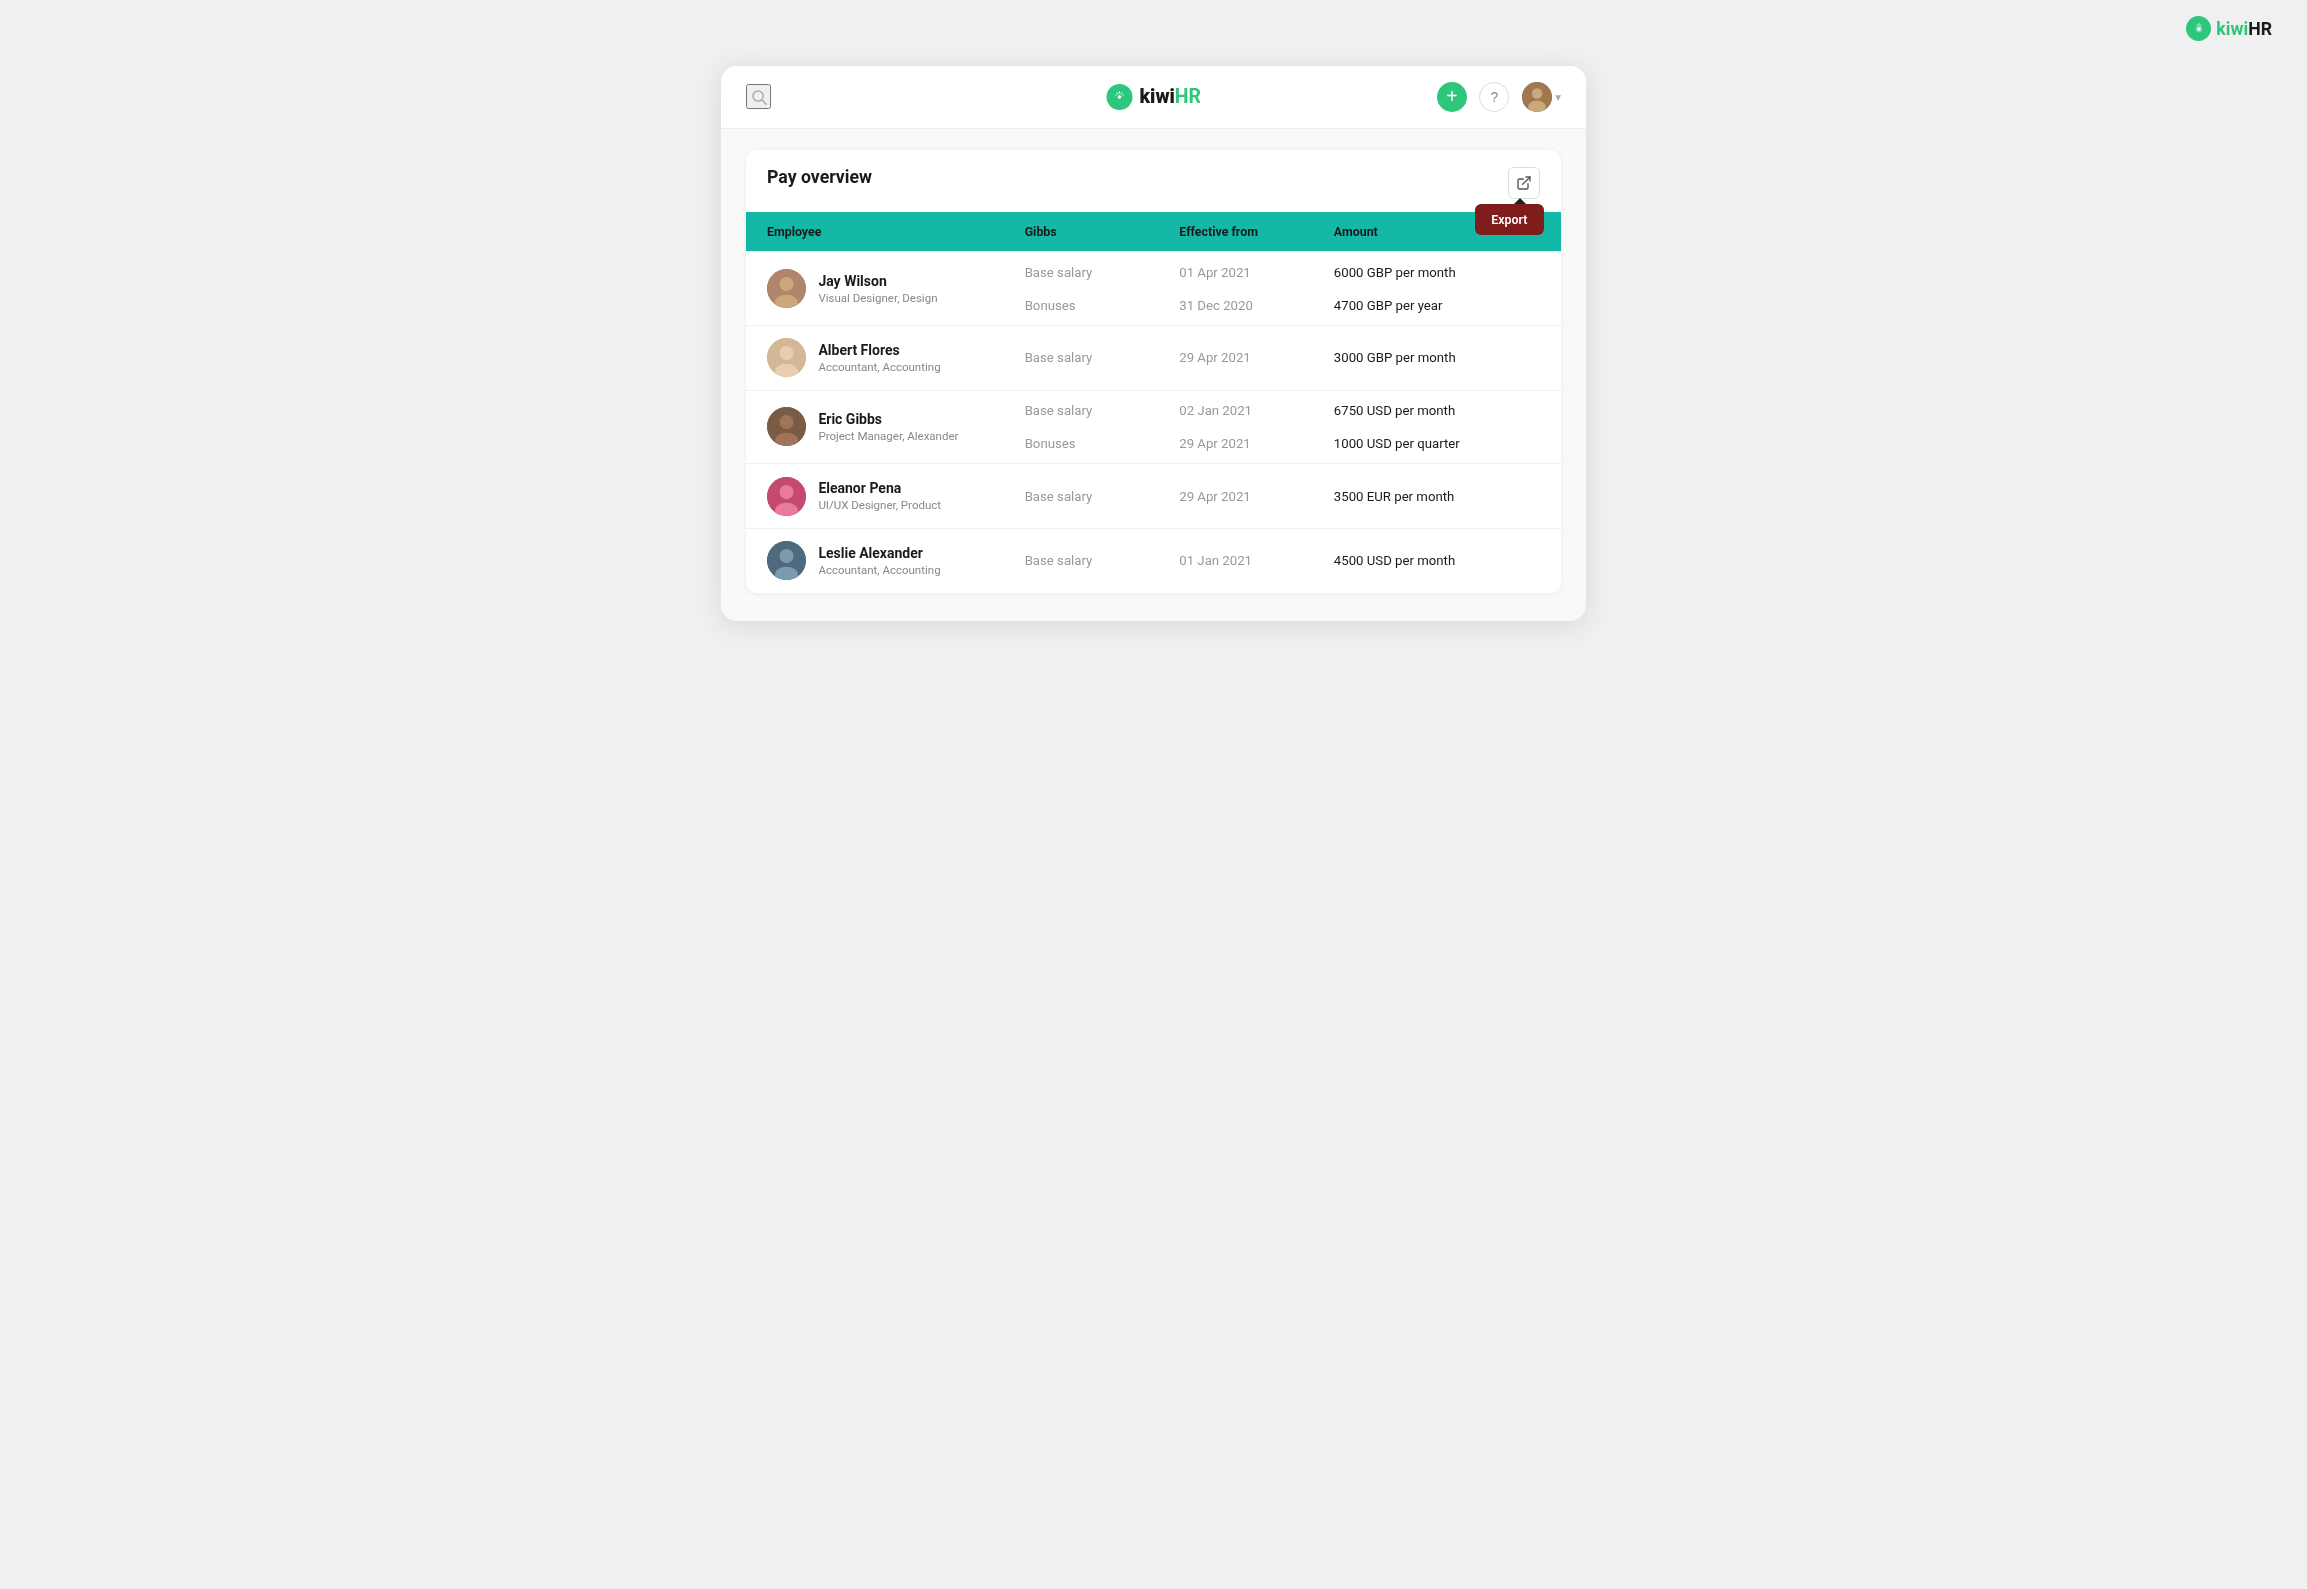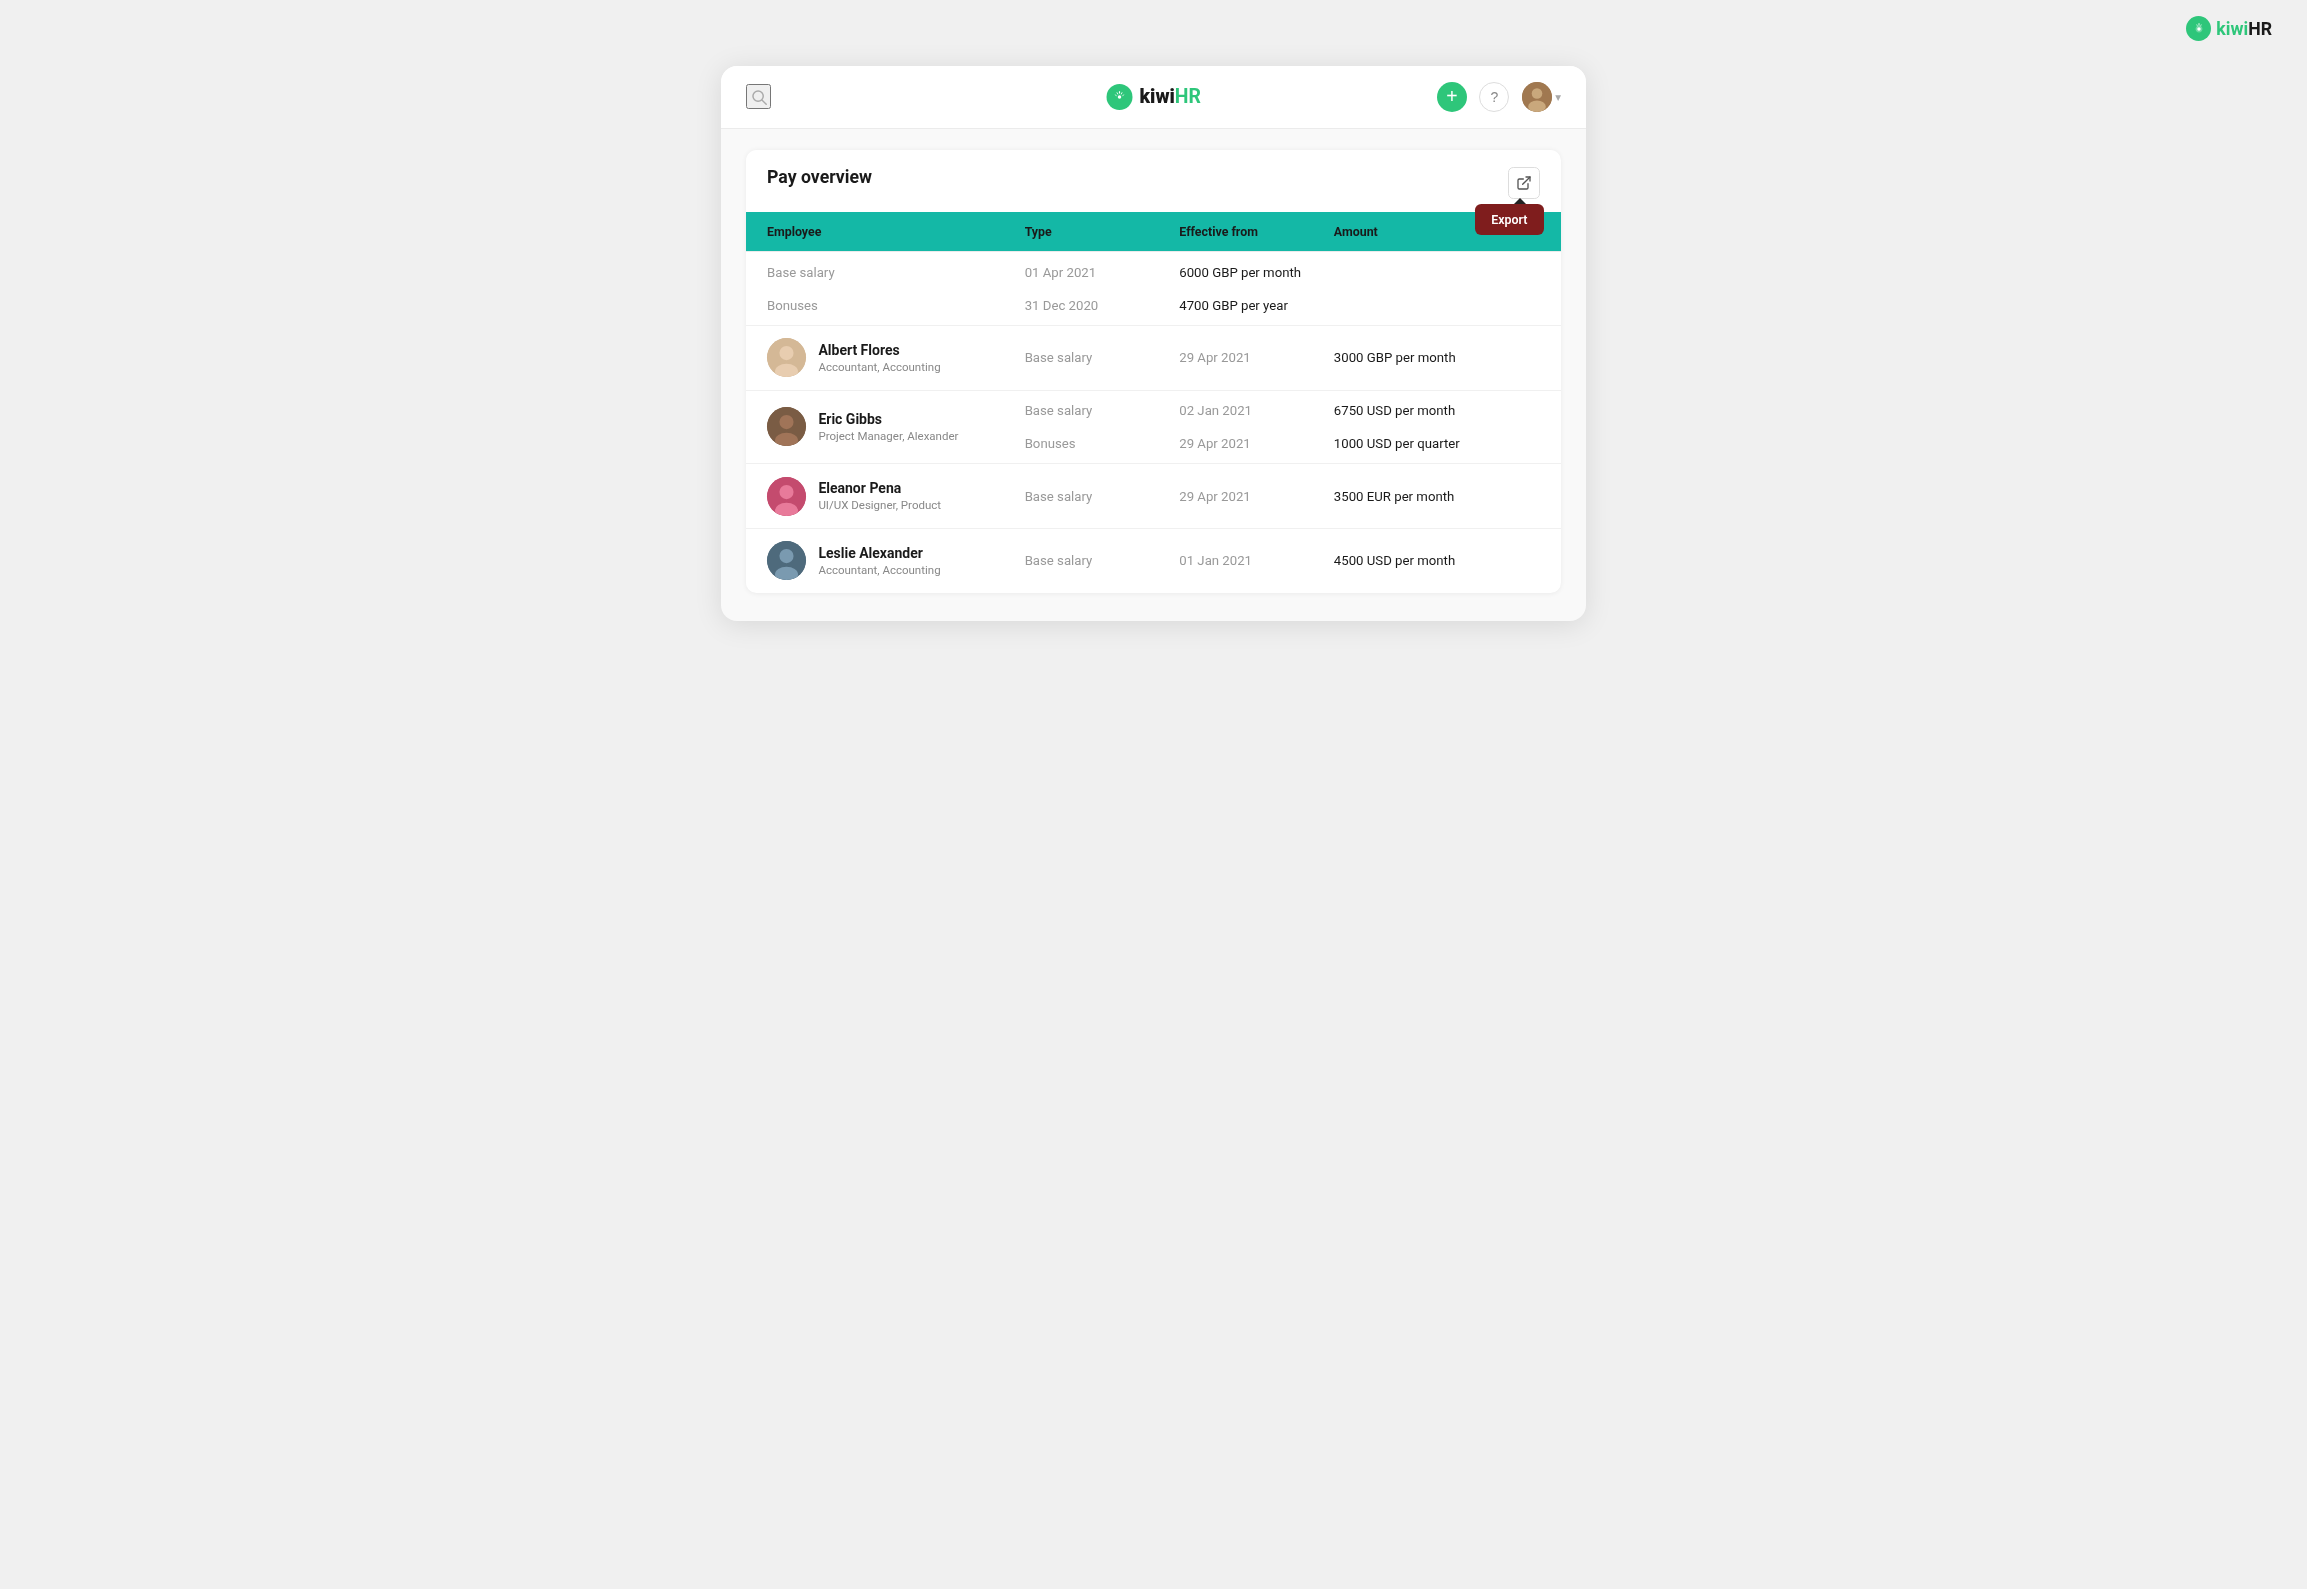--- a/index.html
+++ b/index.html
@@ -348,27 +348,40 @@
               <path d="M10 14L21 3"></path>
               <path d="M18 13v6a2 2 0 01-2 2H5a2 2 0 01-2-2V8a2 2 0 012-2h6"></path>
             </svg>
           </button>
           <div class="export-tooltip">Export</div>
         </div>
       </div>
 
       <div class="table-header">
         <div class="th">Employee</div>
-        <div class="th">Type</div>
+        <div class="th">Gibbs</div>
         <div class="th">Effective from</div>
         <div class="th">Amount</div>
       </div>
 
       <div id="table-body">
           <div class="table-row">
+            <div class="employee-cell">
+              <div class="emp-avatar av-jay">
+                <svg width="39" height="39" viewBox="0 0 44 44">
+                  <circle cx="22" cy="22" r="22" fill="#b0856b"></circle>
+                  <circle cx="22" cy="17" r="8" fill="#c9a87c"></circle>
+                  <ellipse cx="22" cy="38" rx="13" ry="9" fill="#c9a87c"></ellipse>
+                </svg>
+              </div>
+              <div>
+                <div class="emp-name">Jay Wilson</div>
+                <div class="emp-role">Visual Designer, Design</div>
+              </div>
+            </div>
             <div class="multi-row-cell">
               <div class="cell-val">Base salary</div>
               <div class="cell-val">Bonuses</div>
             </div>
             <div class="multi-row-cell">
               <div class="cell-val">01 Apr 2021</div>
               <div class="cell-val">31 Dec 2020</div>
             </div>
             <div class="multi-row-cell">
               <div class="cell-val-amount">6000 GBP per month</div>

